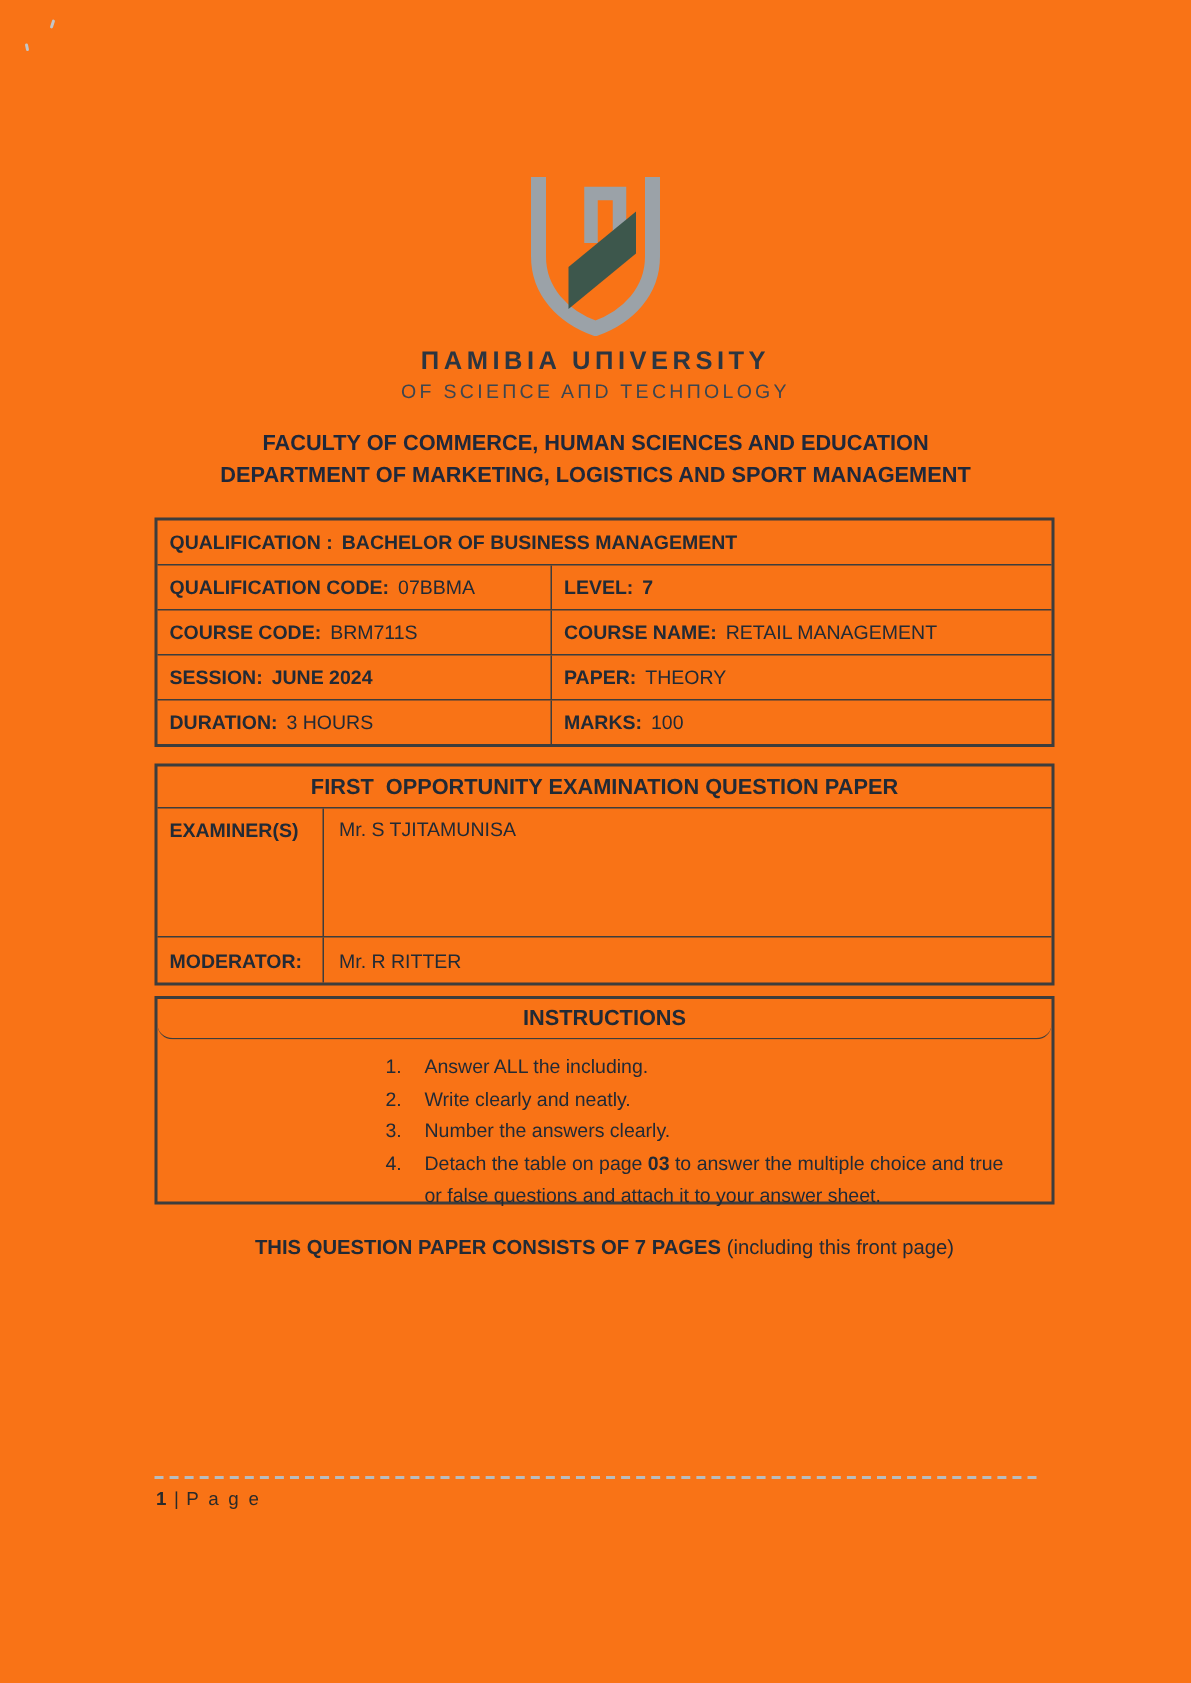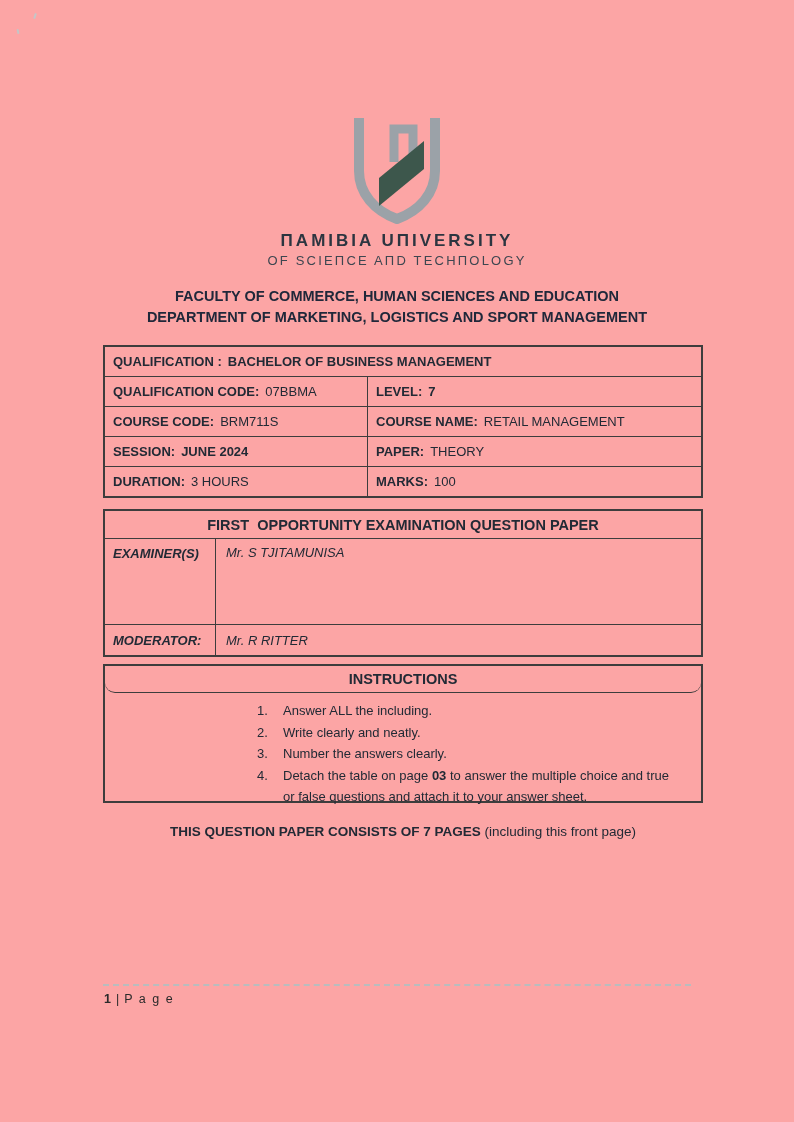--- a/index.html
+++ b/index.html
@@ -1,20 +1,20 @@
 <!DOCTYPE html>
 <html><head>
 <meta charset="utf-8">
 <style>
   html,body { margin:0; padding:0; background:#e8e8e8; }
   .page {
     position:relative;
     width:794px; height:1122px;
     margin:0 auto;
-    background:#fca5a5;
+    background:#f97316;
     font-family:"Liberation Sans","DejaVu Sans",sans-serif;
     color:#222a35;
     overflow:hidden;
   }
   
   .artifact { position:absolute; background:#c3c6c8; border-radius:2px; }
   .artifact.a1 { left:34px; top:13px; width:2px; height:6px; transform:rotate(18deg); }
   .artifact.a2 { left:17px; top:29px; width:2px; height:5px; transform:rotate(-12deg); }
 
   
@@ -52,21 +52,21 @@
   .val { margin-left:6px; }
   .val.bold { font-weight:700; }
 
   
   .exam-table { top:509px; }
   .exam-title {
     height:27px; display:flex; align-items:center; justify-content:center;
     font-size:14.5px; font-weight:700; white-space:pre-wrap;
     border-bottom:1.5px solid #3d3d3d;
   }
-  .exam-row { display:flex;font-style:italic; }
+  .exam-row { display:flex; }
   .exam-row.examiner  { height:85px; }
   .exam-row.moderator { height:30px; border-top:1.5px solid #3d3d3d; }
   .exam-label {
     width:110px; box-sizing:border-box; padding-left:8px;
     font-size:13px; font-weight:700;
   }
   .exam-row.examiner .exam-label { padding-top:7px; }
   .exam-row.moderator .exam-label { display:flex; align-items:center; }
   .exam-value {
     flex:1; border-left:1.5px solid #3d3d3d; box-sizing:border-box;

